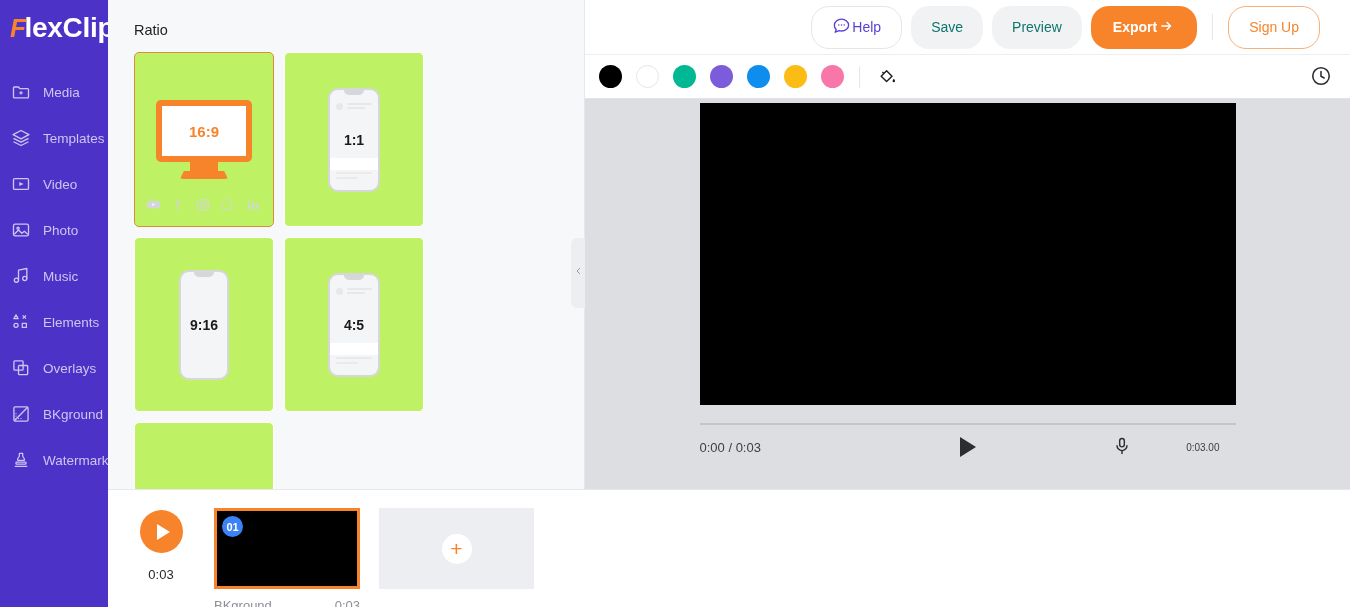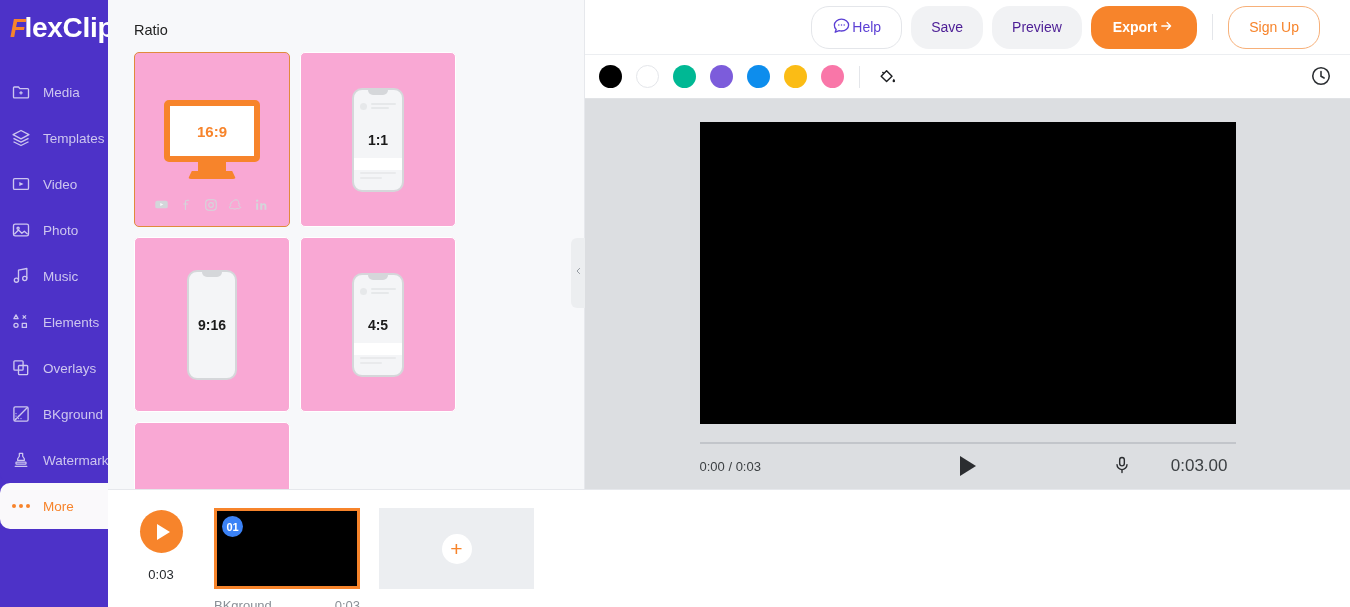--- a/index.html
+++ b/index.html
@@ -79,21 +79,21 @@
   }
   .tb-btn {
     width: 34px; height: 34px; border: none; background: transparent;
     display: flex; align-items: center; justify-content: center;
     cursor: pointer; color: #8a9097;
   }
   .panel-body { padding: 22px 0 0 26px; }
   .panel-heading { font-size: 14.5px; color: #222; margin-bottom: 14px; font-weight: normal; }
   .ratio-grid { display: flex; flex-wrap: wrap; gap: 10px; width: 425px; }
   .ratio-card {
-    width: 156px; height: 175px; background: #f9a8d4; border-radius: 5px;
+    width: 140px; height: 175px; background: #bef264; border-radius: 5px;
     border: 1px solid #fff;
     display: flex; flex-direction: column; align-items: center;
     justify-content: center; cursor: pointer; position: relative;
   }
   .ratio-card.selected { border: 1px solid #e08a3c; }
 
   
   .monitor { width: 96px; position: relative; }
   .monitor-screen {
     width: 96px; height: 62px; border: 6px solid #f7842b;
@@ -157,21 +157,21 @@
     justify-content: flex-end; padding-right: 30px; gap: 9px;
     border-bottom: 1px solid #eceef1;
   }
   .btn {
     height: 43px; border-radius: 18px; border: none;
     font-size: 14px; cursor: pointer; padding: 0 20px;
     display: flex; align-items: center; gap: 1px;
     font-family: "Liberation Sans", sans-serif;
   }
   .btn-help { background: #fff; border: 1px solid #e4e6ea; color: #5b3fd4; }
-  .btn-gray { background: #f1f2f4; color: #4c1d95; }
+  .btn-gray { background: #f1f2f4; color: #0f766e; }
   .btn-export { background: #f7842b; color: #fff; font-weight: bold; padding: 0 22px; }
   .divider-v { width: 1px; height: 26px; background: #e4e6ea; margin: 0 6px; }
   .btn-signup { background: #fff; border: 1px solid #f7b079; color: #f7842b; }
 
   .color-bar {
     height: 44px; background: #fff; display: flex; align-items: center;
     padding-left: 14px; gap: 14px; border-bottom: 1px solid #e1e3e6;
     position: relative;
   }
   .swatch { width: 23px; height: 23px; border-radius: 50%; cursor: pointer; }
@@ -179,38 +179,38 @@
   .cb-div { width: 1px; height: 22px; background: #e4e6ea; margin: 0 1px; }
   .fill-icon { width: 24px; height: 24px; display:flex; align-items:center; justify-content:center; cursor: pointer; color:#222; }
   .history-icon {
     position: absolute; right: 16px; top: 50%; transform: translateY(-50%);
     width: 24px; height: 24px; color: #333; cursor: pointer;
   }
 
   .stage {
     flex: 1; background: #dcdee1; position: relative;
     display: flex; flex-direction: column; align-items: center;
-    padding-top: 23px;
+    padding-top: 4px;
   }
   .canvas { width: 536px; height: 302px; background: #000; }
   .player-bar { width: 536px; margin-top: 18px; }
   .progress { height: 2px; background: #c2c5ca; width: 100%; }
   .controls {
     display: flex; align-items: center; height: 44px;
     position: relative; color: #3c4043; font-size: 13px;
   }
   .time-left { position: absolute; left: 0; }
   .play-tri {
     position: absolute; left: 50%; transform: translateX(-50%);
     width: 0; height: 0; border-left: 16px solid #2b2d30;
     border-top: 10px solid transparent; border-bottom: 10px solid transparent;
     cursor: pointer;
   }
   .mic { position: absolute; right: 104px; color:#2b2d30; cursor: pointer; }
-  .time-right { position: absolute; right: 8px; font-size: 17px; }
+  .time-right { position: absolute; right: 16px; font-size: 10px; }
 
   
   .timeline {
     position: absolute; left: 108px; bottom: 0;
     width: 1242px; height: 118px; background: #fff;
     border-top: 1px solid #e6e8ec;
     display: flex; align-items: flex-start; padding-top: 12px;
   }
   .tl-play {
     width: 106px; display: flex; flex-direction: column;
@@ -356,30 +356,20 @@
         <span class="ico">
           <svg width="20" height="20" viewBox="0 0 24 24" fill="none" stroke="#cdc6ef" stroke-width="1.5" stroke-linejoin="round">
             <path d="M10 4h4v3.5l2 3v2H8v-2l2-3z"></path>
               <rect x="6" y="14.5" width="12" height="2.5" rx="0.6"></rect>
               <path d="M5 19.5h14" stroke-linecap="round"></path>
           </svg>
         </span>
         <span>Watermark</span>
       </div>
 
-      <div class="nav-item active">
-        <span class="ico">
-          <span class="dots">
-              <i></i>
-              <i></i>
-              <i></i>
-            </span>
-        </span>
-        <span>More</span>
-      </div>
 
     </div>
   </div>
 
   <div class="panel">
 
 
     <div class="panel-body">
       <div class="panel-heading">Ratio</div>
 

